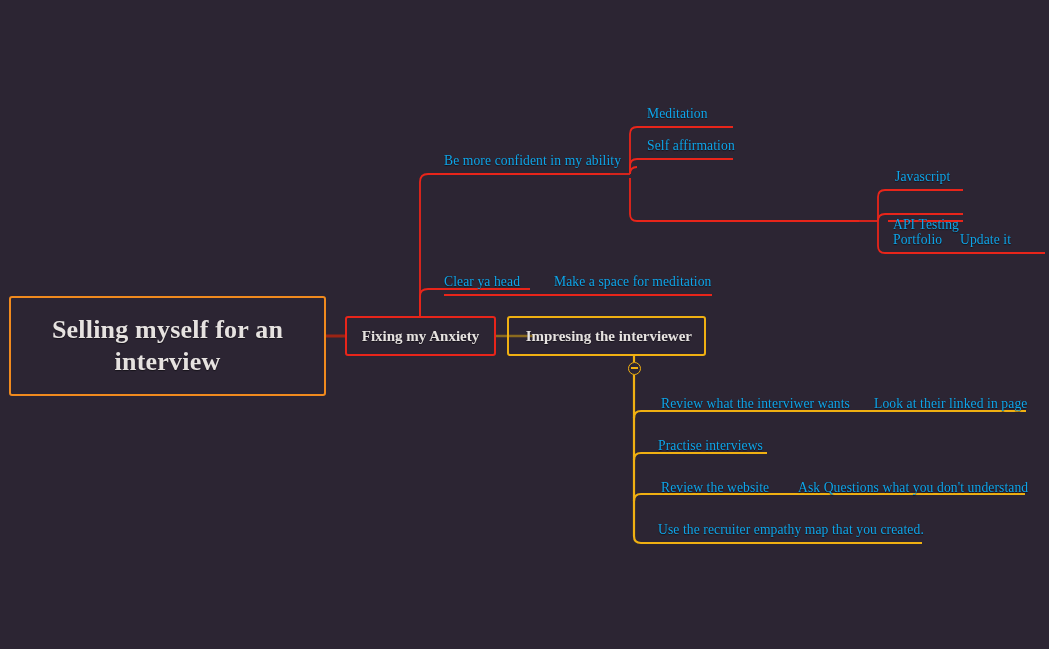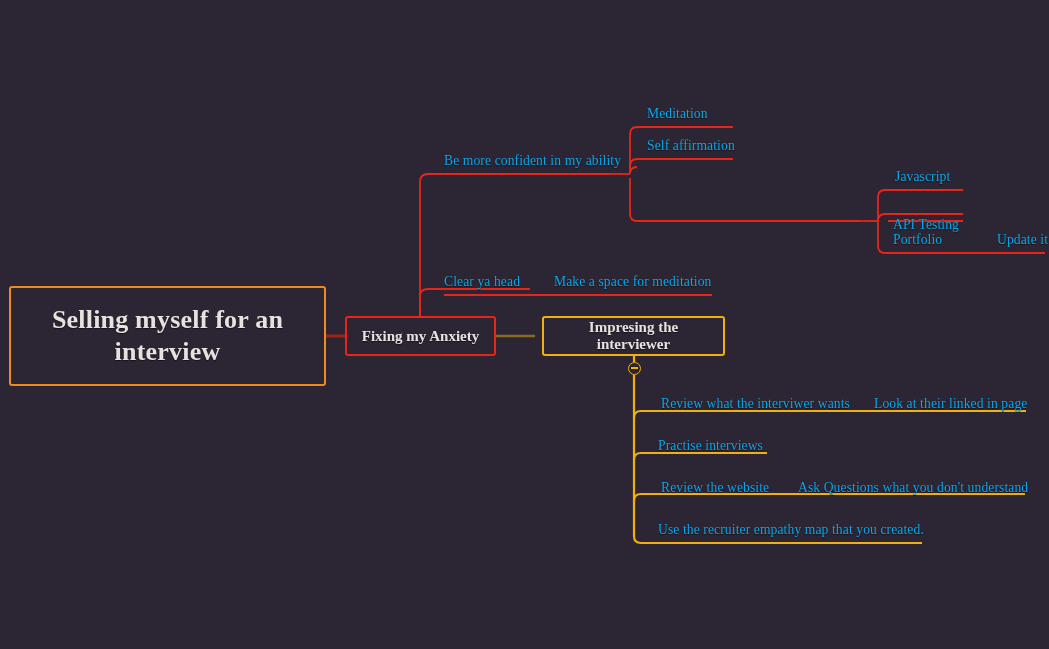--- a/index.html
+++ b/index.html
@@ -29,21 +29,21 @@
     box-sizing: border-box;
     display: flex;
     align-items: center;
     justify-content: center;
     text-align: center;
     color: #e6e2e0;
     background: transparent;
   }
   .node-root {
     left: 9px;
-    top: 286px;
+    top: 296px;
     width: 317px;
     height: 100px;
     border: 2px solid #f08a1e;
     border-radius: 3px;
     font-size: 26px;
     font-weight: bold;
     line-height: 1.22;
     padding: 0 14px;
     letter-spacing: .2px;
     text-shadow: 0 1px 1px rgba(0,0,0,.5);
@@ -56,24 +56,25 @@
     padding: 0 12px;
     text-shadow: 0 1px 1px rgba(0,0,0,.5);
   }
   .node-anxiety {
     left: 345px;
     top: 316px;
     width: 151px;
     border: 2px solid #e8251a;
   }
   .node-impress {
-    left: 542px;
+    left: 507px;
     top: 316px;
-    width: 183px;
+    width: 199px;
     border: 2px solid #f0b012;
+    justify-content: flex-end;
   }
   .leaf {
     position: absolute;
     color: #0ea5e9;
     font-size: 13.6px;
     white-space: nowrap;
     text-shadow: 0 1px 1px rgba(0,0,0,.55);
     letter-spacing: .1px;
   }
   .toggle {
@@ -171,21 +172,21 @@
 
   <div class="leaf" style="left:647px; top:138px;">Self affirmation</div>
 
 
   <div class="leaf" style="left:895px; top:169px;">Javascript</div>
 
   <div class="leaf" style="left:893px; top:200px;margin-top:17px;">API Testing</div>
 
   <div class="leaf" style="left:893px; top:232px;">Portfolio</div>
 
-  <div class="leaf" style="left:997px; top:232px;">Update it</div>
+  <div class="leaf" style="left:960px; top:232px;">Update it</div>
 
   <div class="leaf" style="left:444px; top:274px;">Clear ya head</div>
 
   <div class="leaf" style="left:554px; top:274px;">Make a space for meditation</div>
 
   <div class="leaf" style="left:661px; top:396px;text-align:right;">Review what the interviwer wants</div>
 
   <div class="leaf" style="left:874px; top:396px;">Look at their linked in page</div>
 
   <div class="leaf" style="left:658px; top:438px;">Practise interviews</div>

